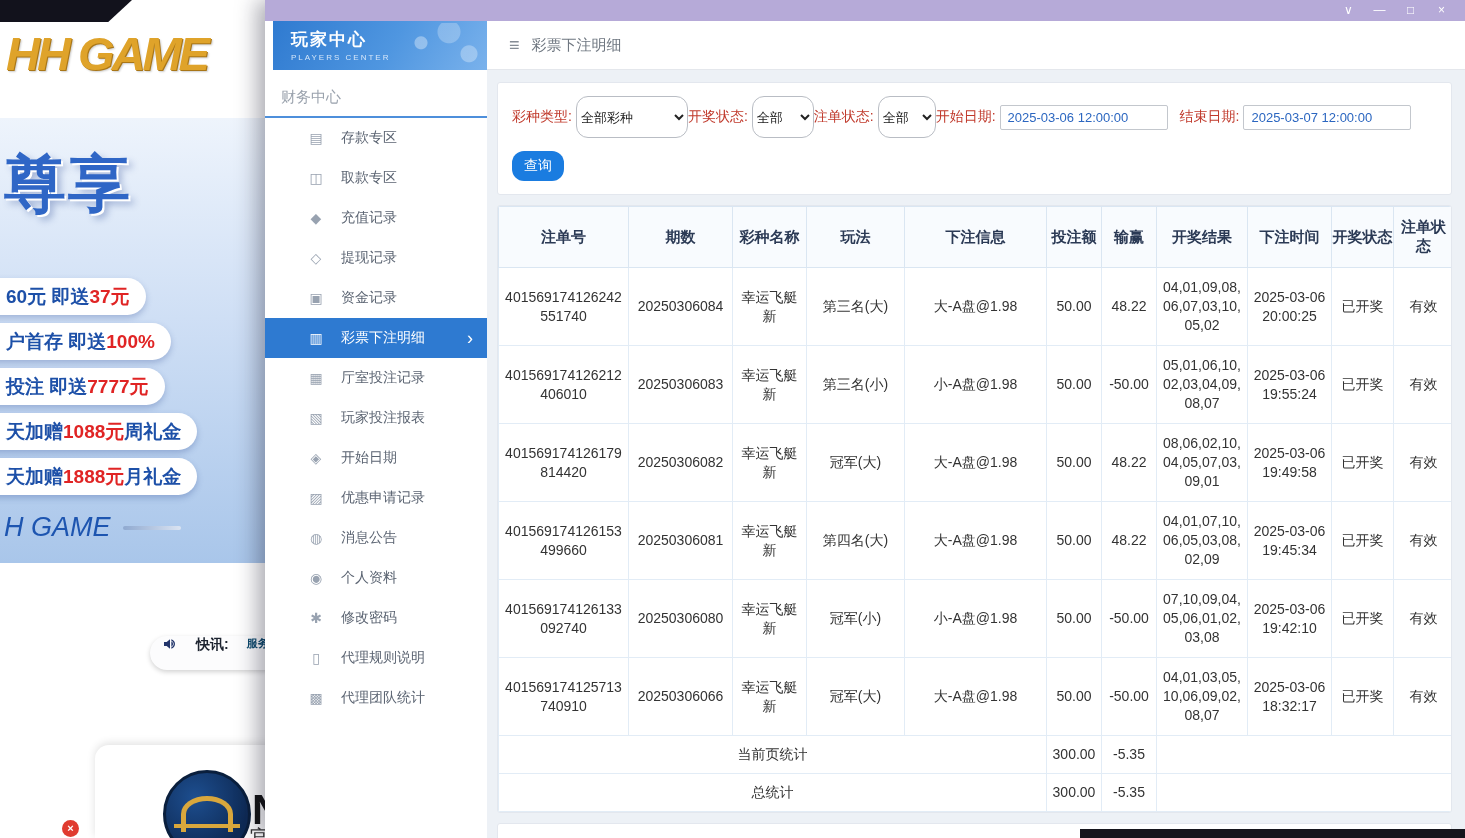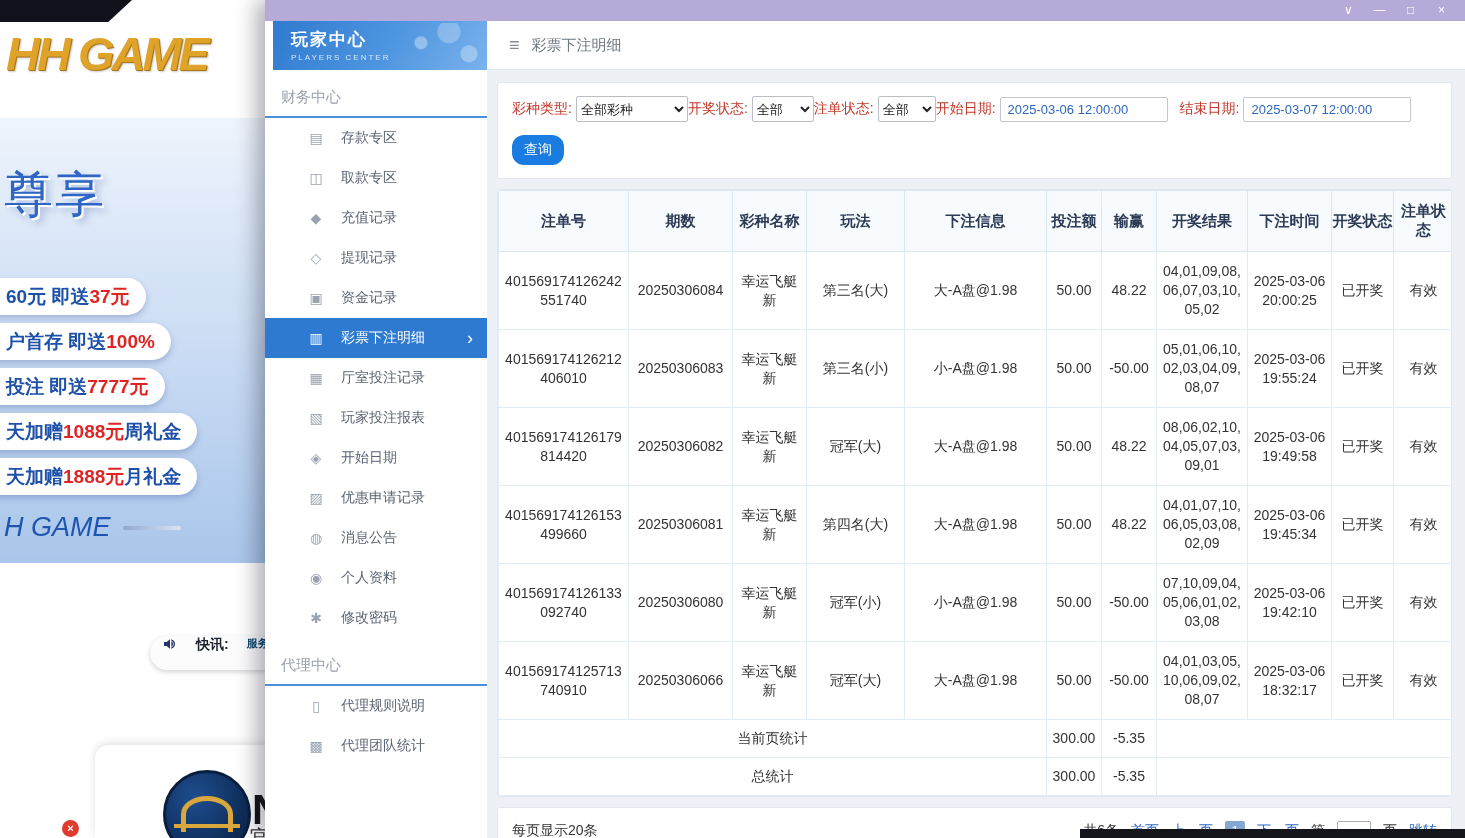--- a/index.html
+++ b/index.html
@@ -4,21 +4,21 @@
 <style>
   * { box-sizing: border-box; margin: 0; padding: 0; }
   html,body { width:1465px; height:838px; overflow:hidden; }
   body { font-family:"Liberation Sans","DejaVu Sans",sans-serif; background:#fff; position:relative; }
 
   
   .bg-site { position:absolute; top:0; left:0; width:265px; height:838px; background:#fff; overflow:hidden; z-index:1; }
   .corner-mark { position:absolute; top:0; left:0; width:132px; height:22px; background:#12121c; clip-path:polygon(0 0,100% 0,82% 100%,0 100%); }
   .site-logo { position:absolute; top:26px; left:6px; font-size:47px; font-style:italic; font-weight:900; letter-spacing:-3px; color:#dfa32a; text-shadow:1px 1px 0 #a97617, 2px 2px 2px rgba(0,0,0,.2); white-space:nowrap; }
   .promo { position:absolute; top:118px; left:0; width:265px; height:445px; background:linear-gradient(180deg,#eef4fc 0%,#cfdff5 45%,#a9c6ea 100%); overflow:hidden; }
-  .promo-big { position:absolute; top:44px; left:4px; font-size:49px; font-weight:400; color:#2f66c6; letter-spacing:2px; text-shadow:2px 2px 0 #ffffff, 5px 5px 7px rgba(30,60,140,.35); white-space:nowrap; }
+  .promo-big { position:absolute; top:24px; left:4px; font-size:62px; font-weight:700; color:#2f66c6; letter-spacing:2px; text-shadow:2px 2px 0 #ffffff, 5px 5px 7px rgba(30,60,140,.35); white-space:nowrap; }
   .pills { position:absolute; top:160px; left:-34px; display:flex; flex-direction:column; gap:8px; }
   .pill { height:37px; background:#fff; border-radius:19px; box-shadow:0 3px 6px rgba(40,70,140,.28); display:flex; align-items:center; padding:0 16px 0 40px; font-size:19px; font-weight:800; white-space:nowrap; width:max-content; }
   .pill .seg-pre,.pill .seg-post { color:#1d50a8; }
   .pill .seg-hot { color:#e02424; }
   .sub-logo { position:absolute; top:394px; left:4px; font-size:27px; font-style:italic; font-weight:400; color:#1d55b0; white-space:nowrap; display:flex; align-items:center; }
   .logo-line { display:inline-block; width:58px; height:4px; background:linear-gradient(90deg,#8fa9d0,#dbe4f2); margin-left:12px; border-radius:2px; }
   .ticker { position:absolute; top:636px; left:150px; width:130px; height:34px; background:#fcfcfd; border-radius:17px; box-shadow:0 2px 5px rgba(0,0,0,.18); display:flex; gap:18px; padding:0 8px 0 12px; overflow:hidden; }
   .ticker-label { font-size:14px; font-weight:bold; color:#1d2430; white-space:nowrap; }
   .ticker-text { font-size:11px; color:#0c4a6e; white-space:nowrap;font-weight:bold; }
   .speaker { width:16px; height:16px; flex:0 0 auto; }
@@ -55,21 +55,21 @@
   
   .main { flex:1; display:flex; flex-direction:column; min-width:0; }
   .main-header { height:49px; flex:0 0 auto; background:#fff; border-bottom:1px solid #e4e7ec; display:flex; align-items:center; gap:12px; padding-left:22px; color:#6f7781; font-size:15px; }
   .menu-glyph { font-size:18px; color:#858c95; cursor:pointer; }
   .content { flex:1; padding:12px 13px 0 10px; display:flex; flex-direction:column; gap:10px; min-height:0; }
   .panel { background:#fff; border:1px solid #e3e7ee; border-radius:3px; }
 
   .filter-panel { padding:13px 14px; flex:0 0 auto; }
   .filter-row { display:flex; align-items:center; font-size:14px; flex-wrap:nowrap; }
   .f-label { color:#c0392b; margin-right:4px; white-space:nowrap; }
-  .f-select { height:26px; border:1px solid #b9bdc4; background:#fff; font-size:13px; color:#222; margin-right:0; border-radius:2px; font-family:inherit; }
+  .f-select { height:42px; border:1px solid #b9bdc4; background:#fff; font-size:13px; color:#222; margin-right:0; border-radius:12px; font-family:inherit; }
   .sel-lottery { width:112px; } .sel-draw { width:62px; } .sel-bet { width:58px; }
   .f-date { height:25px; width:168px; border:1px solid #c3c7cd; color:#2b66c0; font-size:13px; padding:0 7px; margin-right:12px; border-radius:2px; font-family:inherit; }
   .search-btn { margin-top:13px; width:52px; height:30px; background:#1a7ce0; color:#fff; border:none; border-radius:12px; font-size:14px; font-family:inherit; cursor:pointer; display:block; }
 
   .table-panel { flex:0 0 auto; overflow:hidden; }
   table.bets { width:100%; border-collapse:collapse; table-layout:fixed; }
   table.bets th { border:1px solid #dae6f2; background:#f8fbfe; color:#2b3a55; font-size:15px; font-weight:700; padding:11px 0; }
   table.bets td { border:1px solid #e2ecf6; text-align:center; font-size:14px; color:#333; padding:10px 3px; word-break:break-all; line-height:19px; }
   td.col-result { color:#a8611b; }
   td.col-time { word-break:normal; }
@@ -204,21 +204,20 @@
             <span>消息公告</span>
           </div>
           <div class="side-item">
             <span class="side-icon">◉</span>
             <span>个人资料</span>
           </div>
           <div class="side-item">
             <span class="side-icon">✱</span>
             <span>修改密码</span>
           </div>
-          <div class="side-section">代理中心</div>
           <div class="side-item">
             <span class="side-icon">▯</span>
             <span>代理规则说明</span>
           </div>
           <div class="side-item">
             <span class="side-icon">▩</span>
             <span>代理团队统计</span>
           </div>
         </nav>
     </aside>

